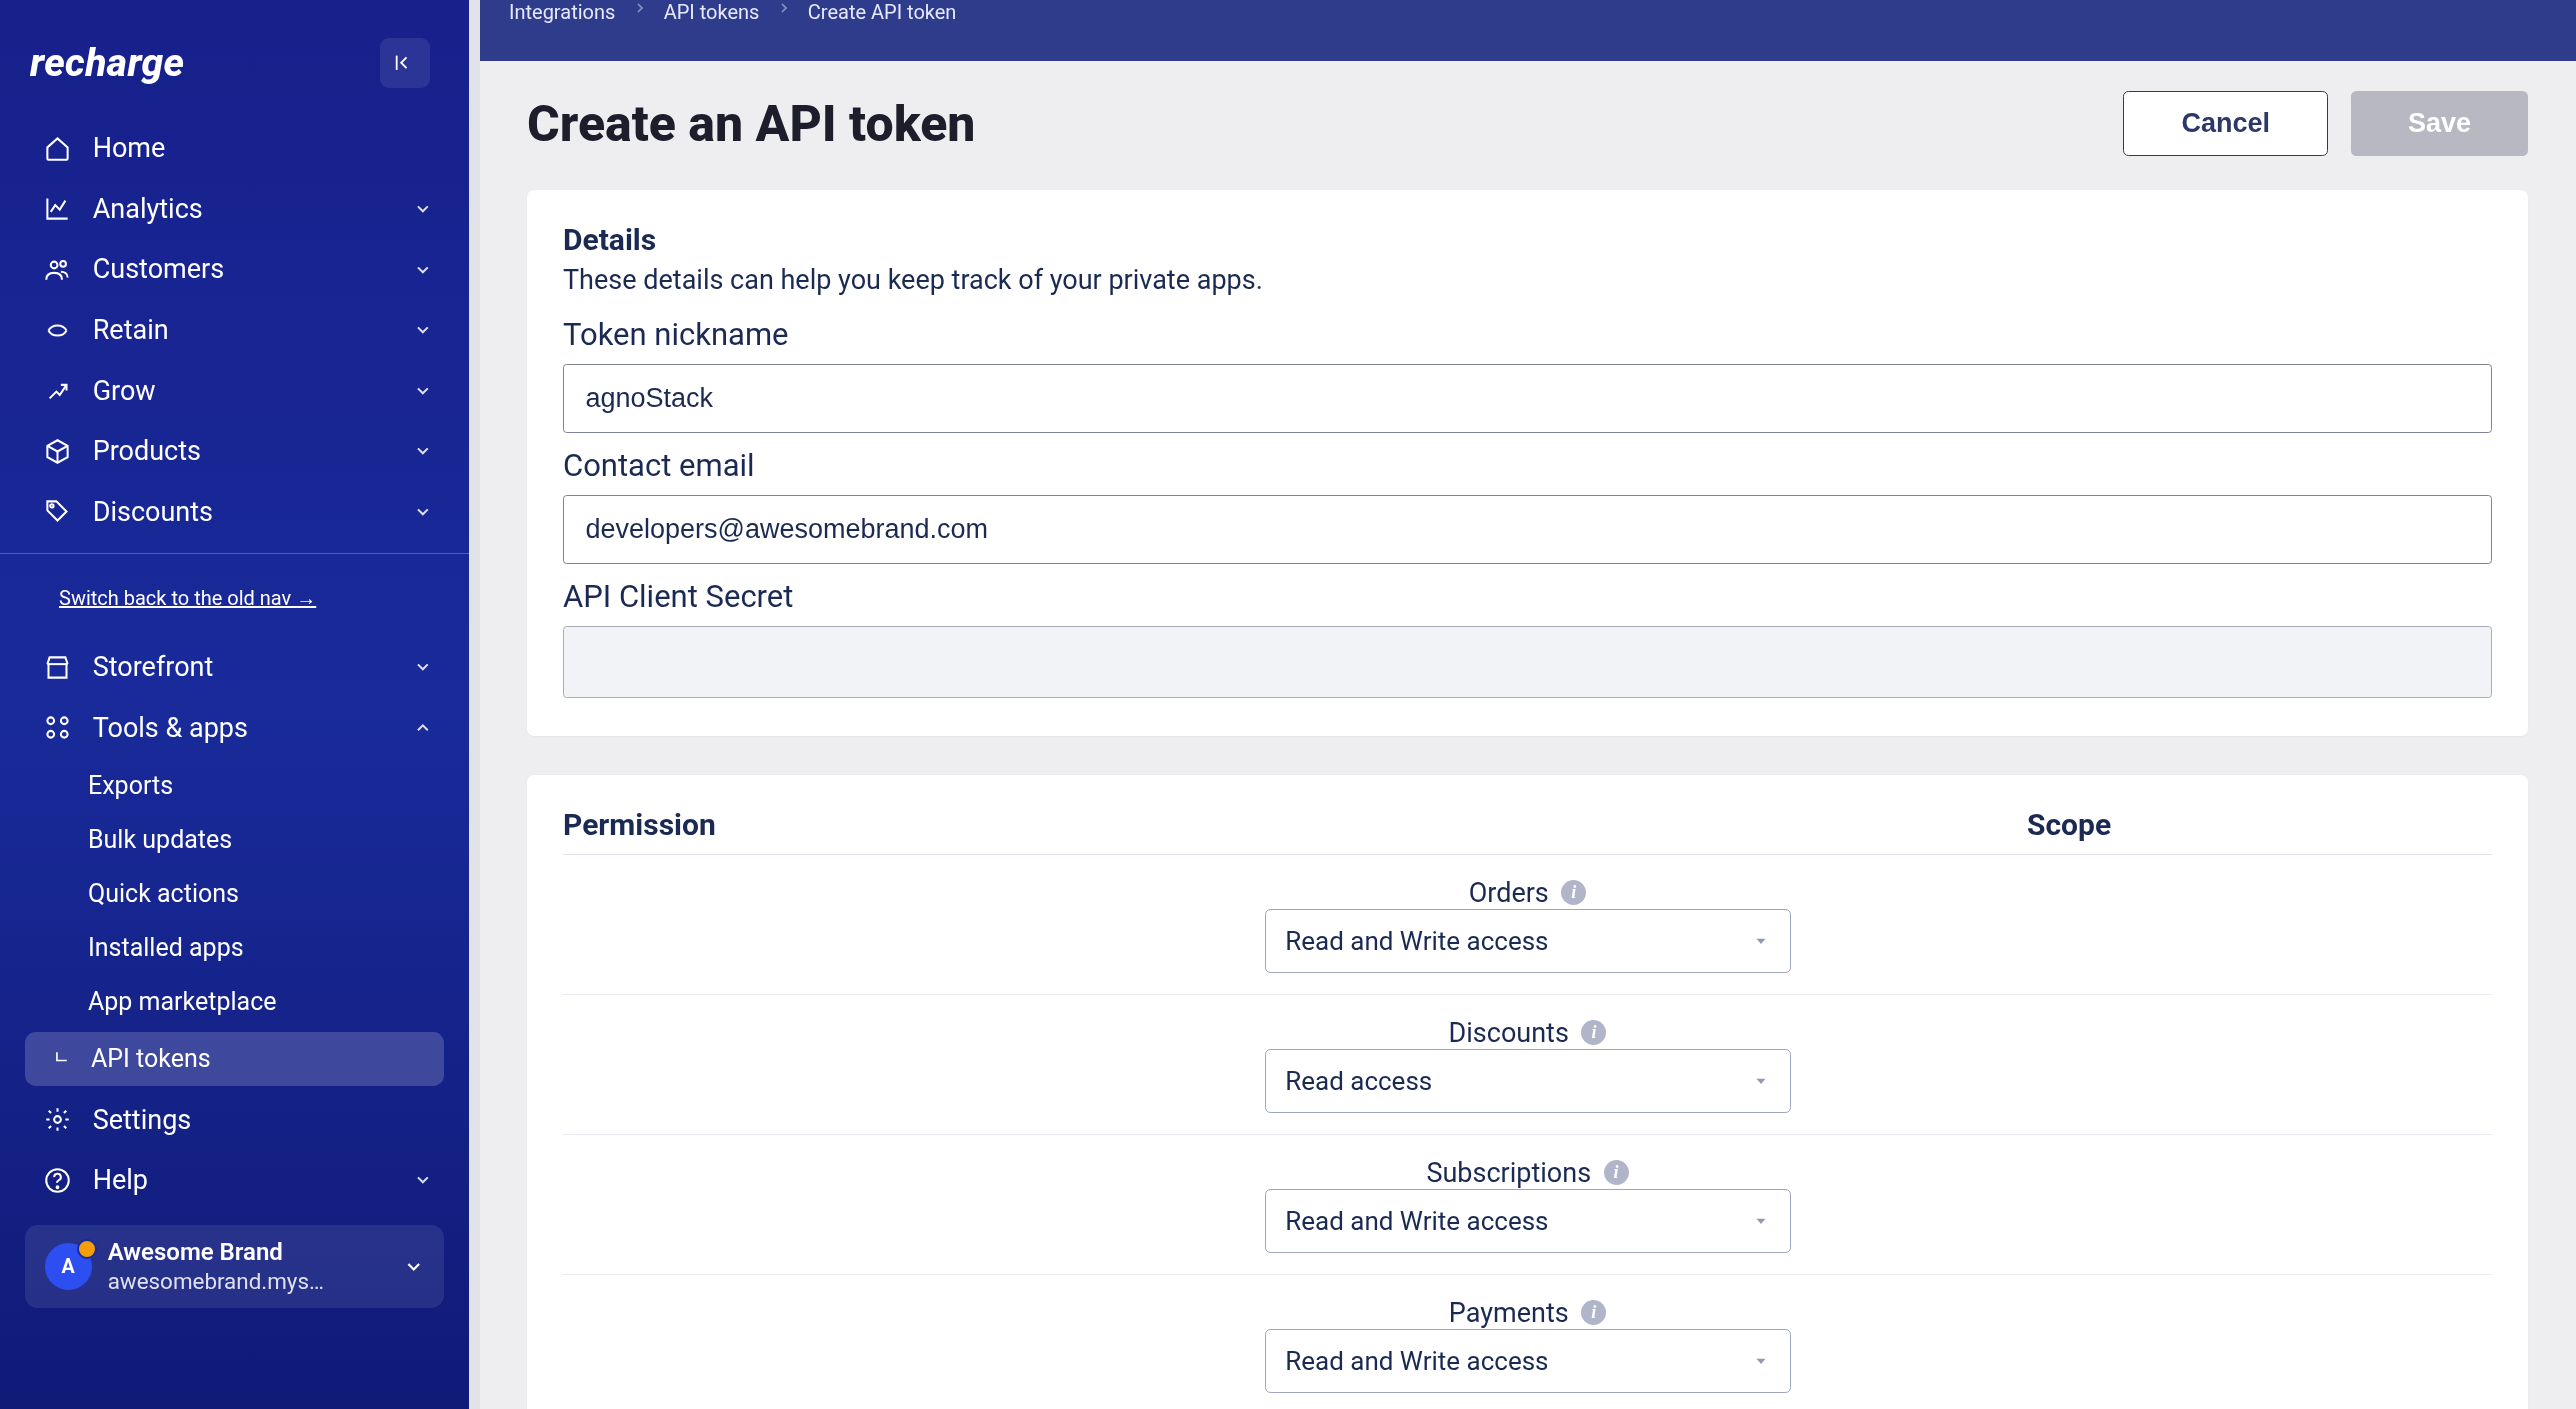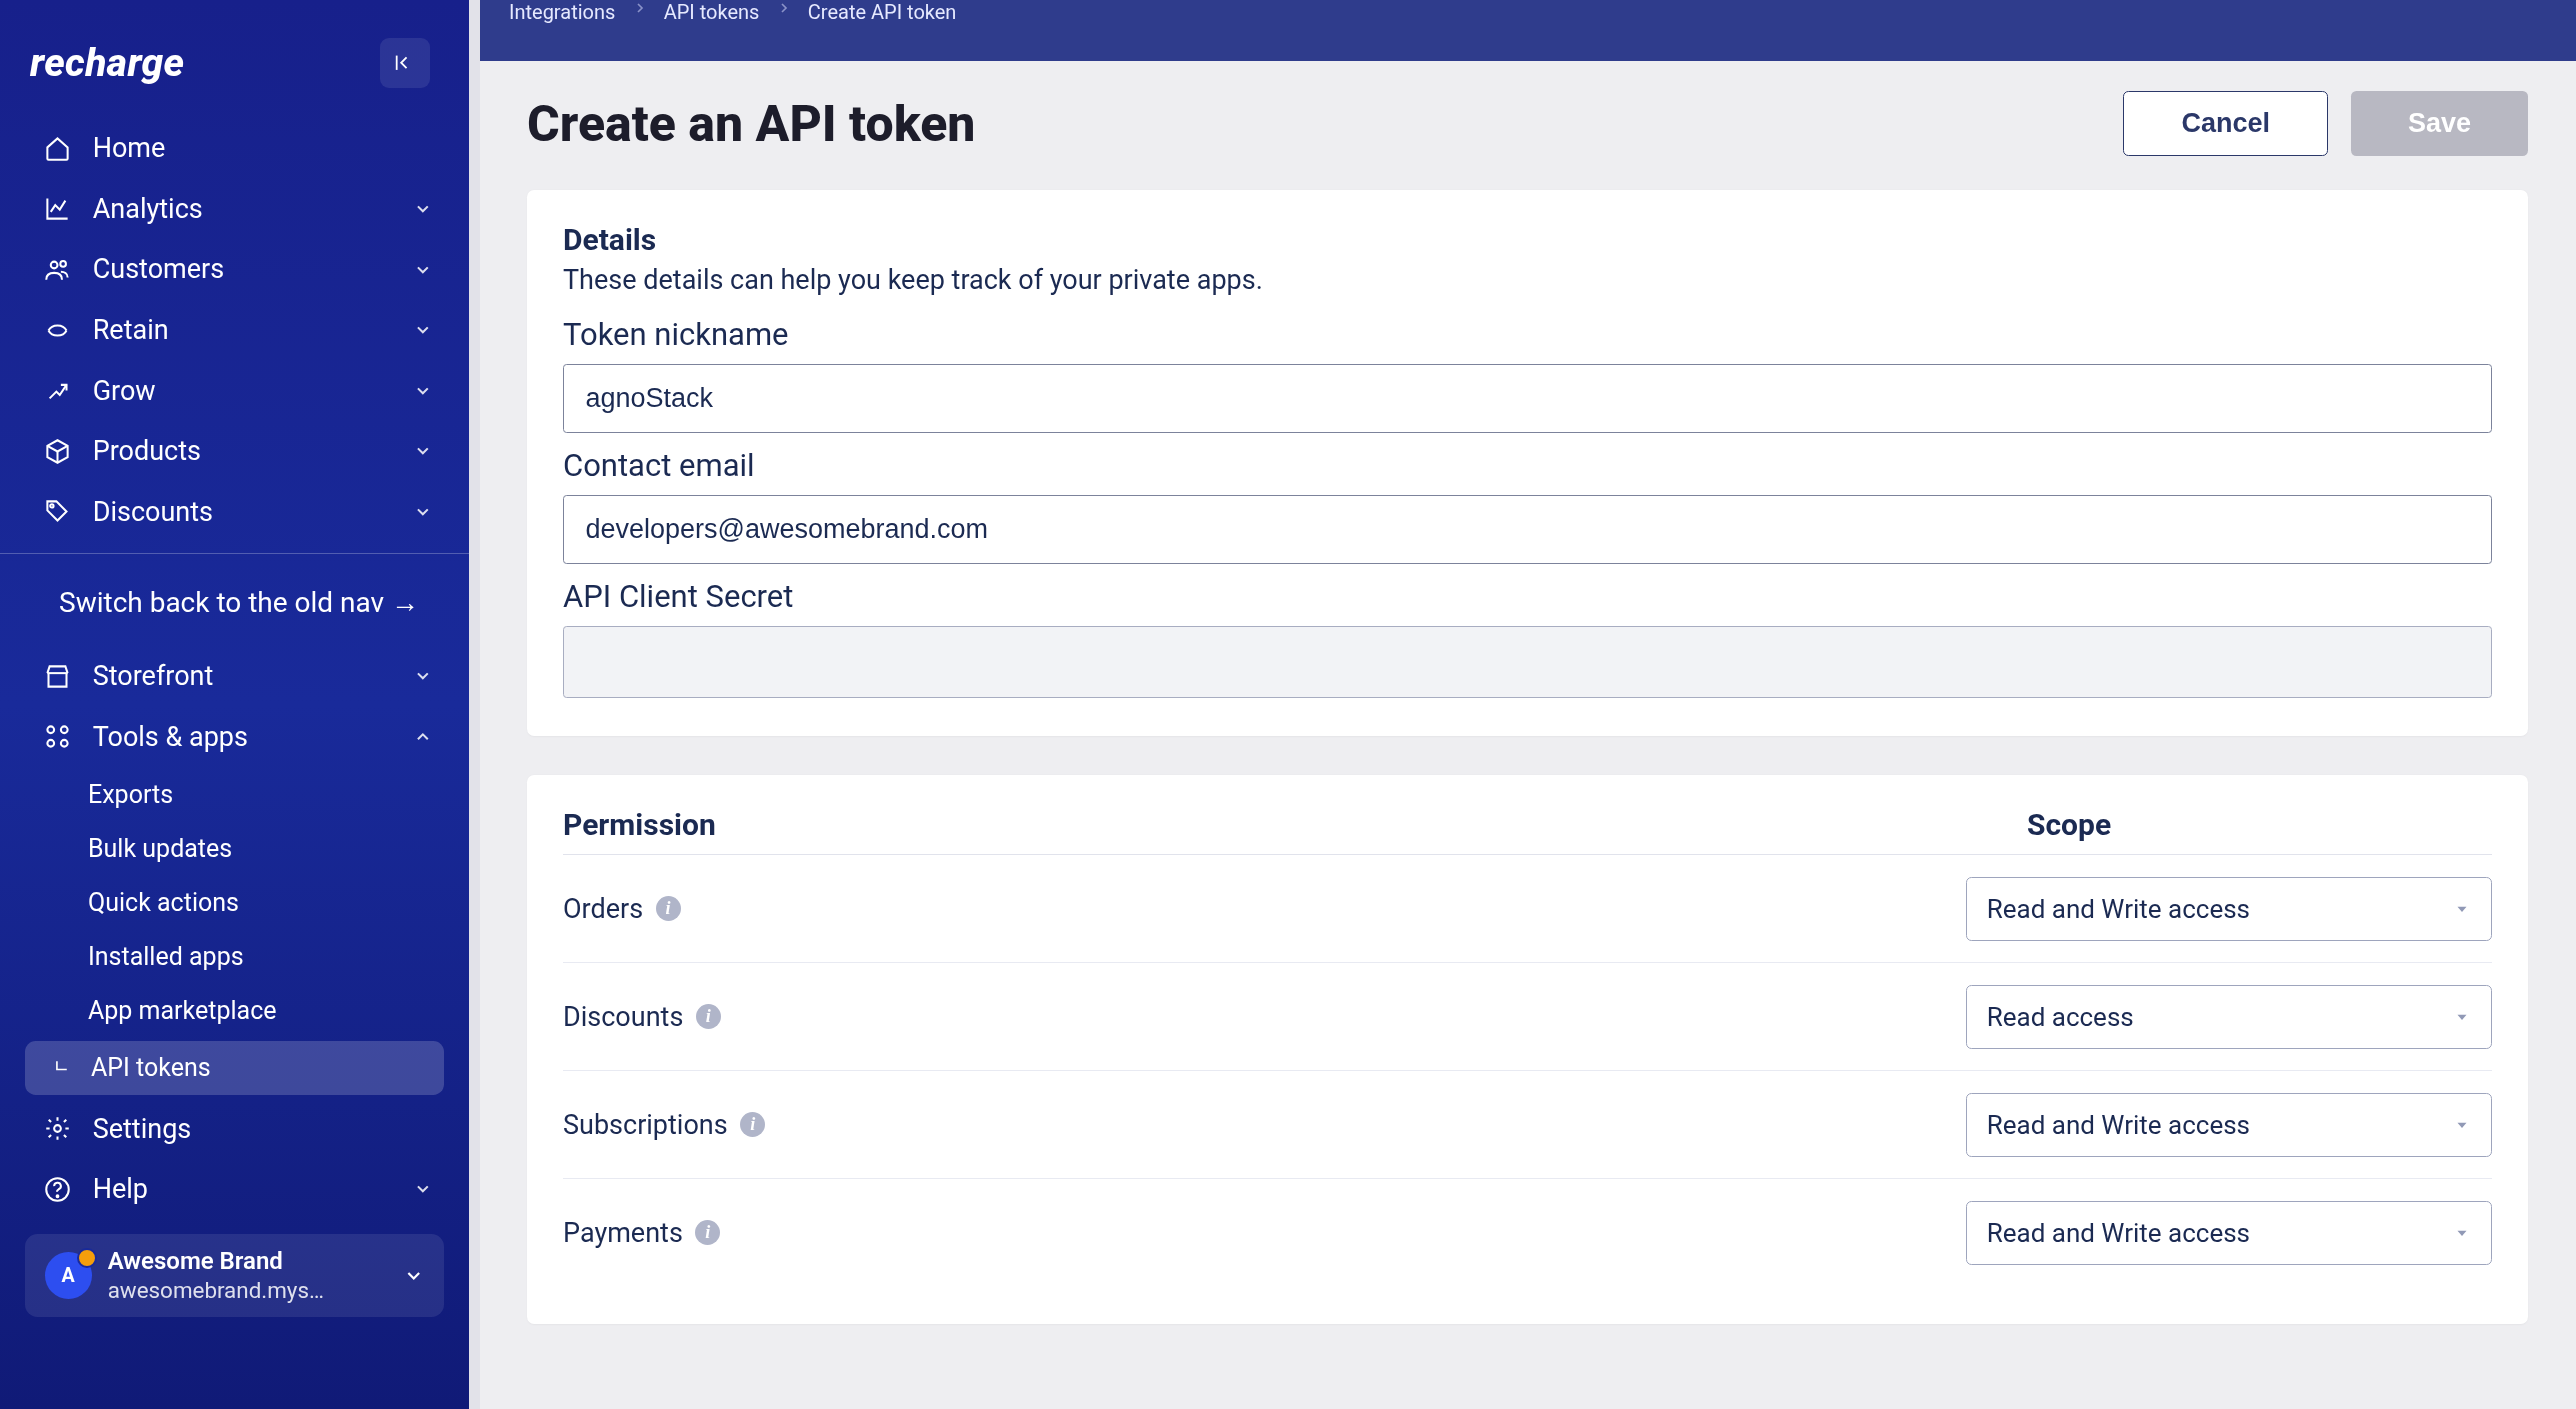--- a/index.html
+++ b/index.html
@@ -72,24 +72,25 @@
   .nav-item .chev {
     opacity: 0.85;
   }
   .nav-divider {
     height: 0.9px;
     background: rgba(255,255,255,0.25);
     margin: 10.7px 0 25px 0;
   }
 
   .switch-old {
-    font-size: 28px;
+    font-size: 20px;
     color:#fff;
     padding: 7.2px 36px 27px 59px;
     cursor:pointer;
+    text-decoration:underline;
   }
 
   .sub-items {
     padding-left: 0;
   }
   .sub-item {
     display:block;
     padding: 12.5px 36px 12.5px 88px;
     font-size: 25px;
     color:#fff;
@@ -233,20 +234,21 @@
     display:flex; padding-bottom: 12.5px; border-bottom: 1.8px solid #e1e3ec;
     font-size: 30px; font-weight:700;
   }
   .perm-header .col1 { flex:1; }
   .perm-header .col2 { width: 465px; }
 
   .perm-row {
     display:flex; align-items:center;
     border-bottom: 0.9px solid #e8eaf2;
     padding: 21.5px 0;
+    flex-direction: column;
   }
   .perm-row .col1 {
     flex:1; display:flex; align-items:center; gap: 12.5px;
     font-size: 27px; color:#1b2a52;
   }
   .perm-row .info {
     width:25px;height:25px;border-radius:50%;
     background:#b0b5c9;color:#fff;display:inline-flex;align-items:center;justify-content:center;
     font-size:18px; font-weight:700; font-style:italic; font-family:Georgia,serif;
   }

